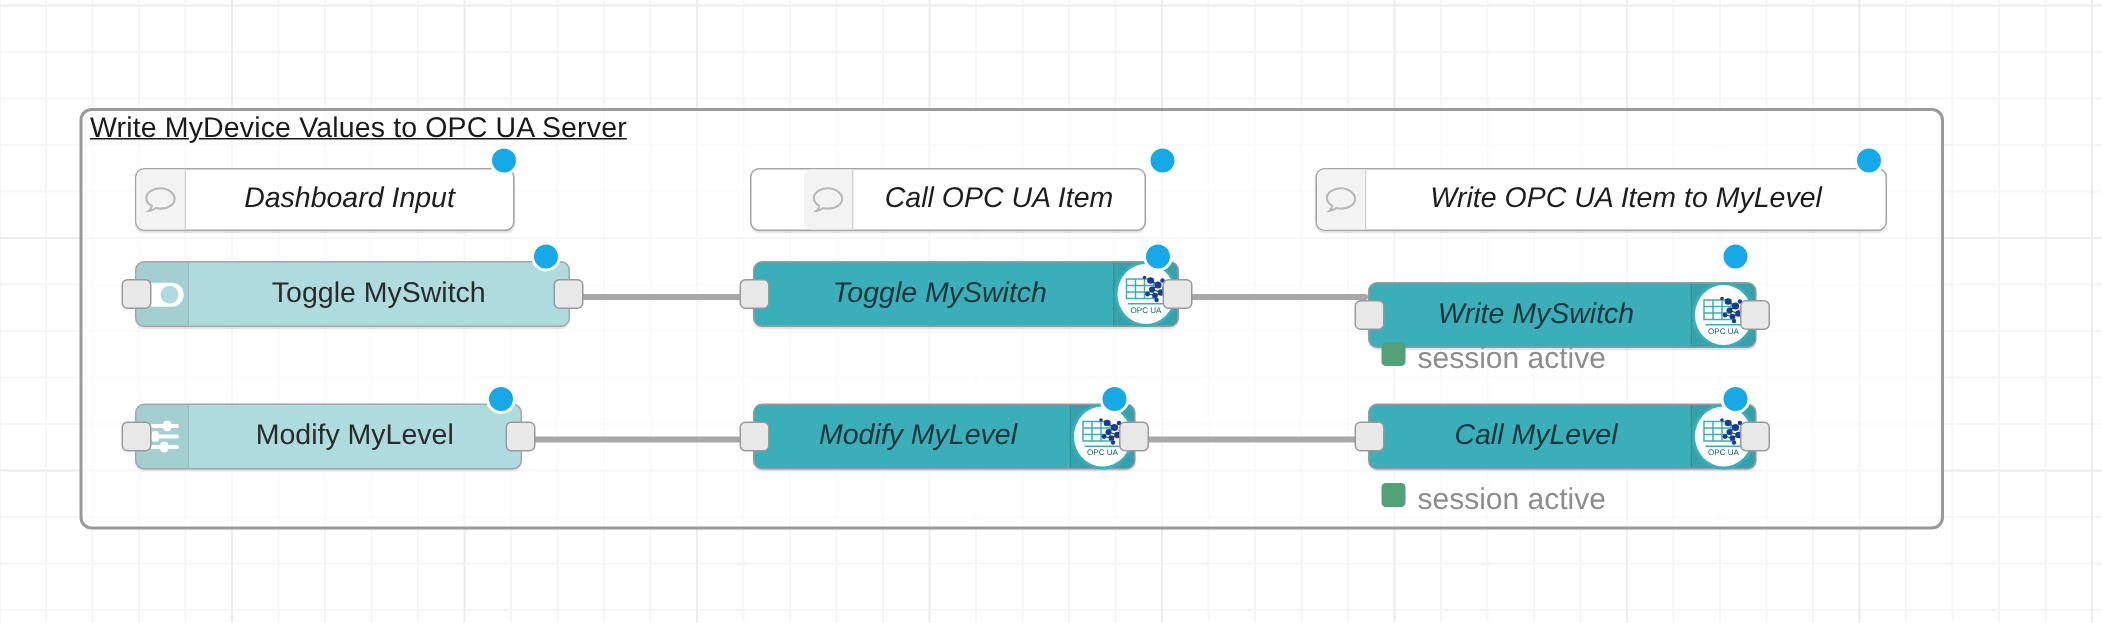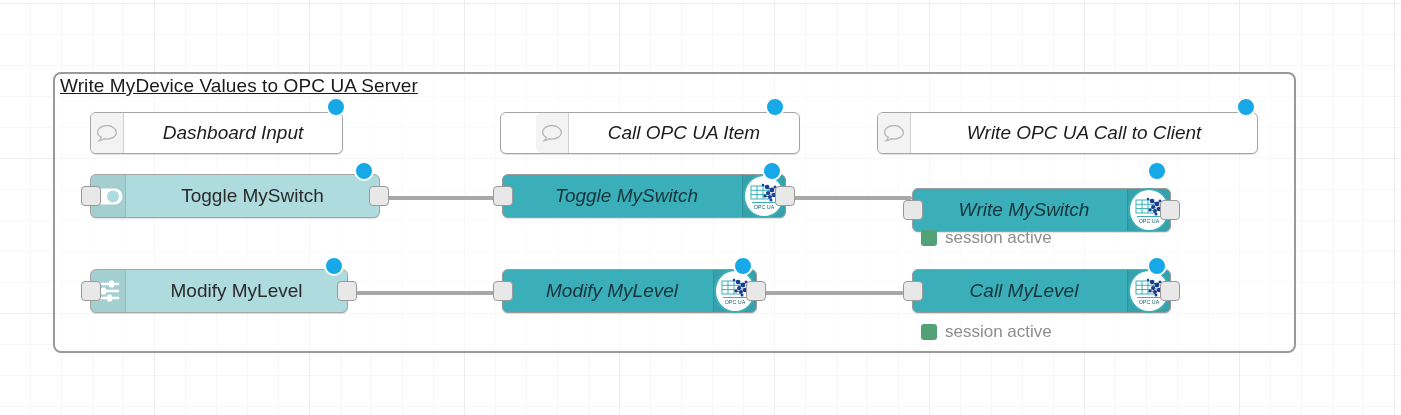--- a/index.html
+++ b/index.html
@@ -171,23 +171,23 @@
     border-radius: 50%;
     background: #17a8e8;
     border: 2px solid #ffffff;
     box-sizing: border-box;
   }
 
   
   .status {
     position: absolute;
     display: flex;
-    align-items: center;
+    align-items: flex-start;
     gap: 8px;
-    font-size: 17px;
+    font-size: 20px;
     color: #8d8d8d;
     white-space: nowrap;
   }
   .status .dot {
     width: 16px;
     height: 16px;
     border-radius: 3px;
     background: #53a177;
     display: inline-block;
   }
@@ -221,37 +221,37 @@
   <div class="node comment" style="left:90px; top:112px; width:253px;">
     <div class="icon-pane">
       <svg width="22" height="18" viewBox="0 0 22 18">
         <path d="M11 1.5C5.8 1.5 1.6 4.4 1.6 8c0 2.1 1.4 4 3.6 5.2-.2 1.3-.9 2.6-1.9 3.4 1.7-.2 3.3-.9 4.5-1.9.9.2 1.9.4 3.2.4 5.2 0 9.4-2.9 9.4-6.5S16.2 1.5 11 1.5z" fill="none" stroke="#b9b9b9" stroke-width="1.4"></path>
       </svg>
     </div>
     <div class="label">Dashboard Input</div>
   </div>
   <div class="blue-dot" style="left:326px; top:97px;"></div>
 
-  <div class="node comment" style="left:500px; top:112px; width:300px;padding-left:35px;">
+  <div class="node comment" style="left:500px; top:112px; width:264px;padding-left:35px;">
     <div class="icon-pane">
       <svg width="22" height="18" viewBox="0 0 22 18">
         <path d="M11 1.5C5.8 1.5 1.6 4.4 1.6 8c0 2.1 1.4 4 3.6 5.2-.2 1.3-.9 2.6-1.9 3.4 1.7-.2 3.3-.9 4.5-1.9.9.2 1.9.4 3.2.4 5.2 0 9.4-2.9 9.4-6.5S16.2 1.5 11 1.5z" fill="none" stroke="#b9b9b9" stroke-width="1.4"></path>
       </svg>
     </div>
     <div class="label">Call OPC UA Item</div>
   </div>
   <div class="blue-dot" style="left:765px; top:97px;"></div>
 
   <div class="node comment" style="left:877px; top:112px; width:381px;">
     <div class="icon-pane">
       <svg width="22" height="18" viewBox="0 0 22 18">
         <path d="M11 1.5C5.8 1.5 1.6 4.4 1.6 8c0 2.1 1.4 4 3.6 5.2-.2 1.3-.9 2.6-1.9 3.4 1.7-.2 3.3-.9 4.5-1.9.9.2 1.9.4 3.2.4 5.2 0 9.4-2.9 9.4-6.5S16.2 1.5 11 1.5z" fill="none" stroke="#b9b9b9" stroke-width="1.4"></path>
       </svg>
     </div>
-    <div class="label">Write OPC UA Call to Client</div>
+    <div class="label">Write OPC UA Item to MyLevel</div>
   </div>
   <div class="blue-dot" style="left:1236px; top:97px;"></div>
 
   <div class="node ui" style="left:90px; top:174px; width:290px;">
     <span class="port in"></span>
     <div class="icon-pane">
       <svg width="30" height="17" viewBox="0 0 30 17">
         <rect x="0.5" y="0.5" width="29" height="16" rx="8" fill="#ffffff"></rect>
         <circle cx="20" cy="8.5" r="6" fill="#aedbdd"></circle>
       </svg>

